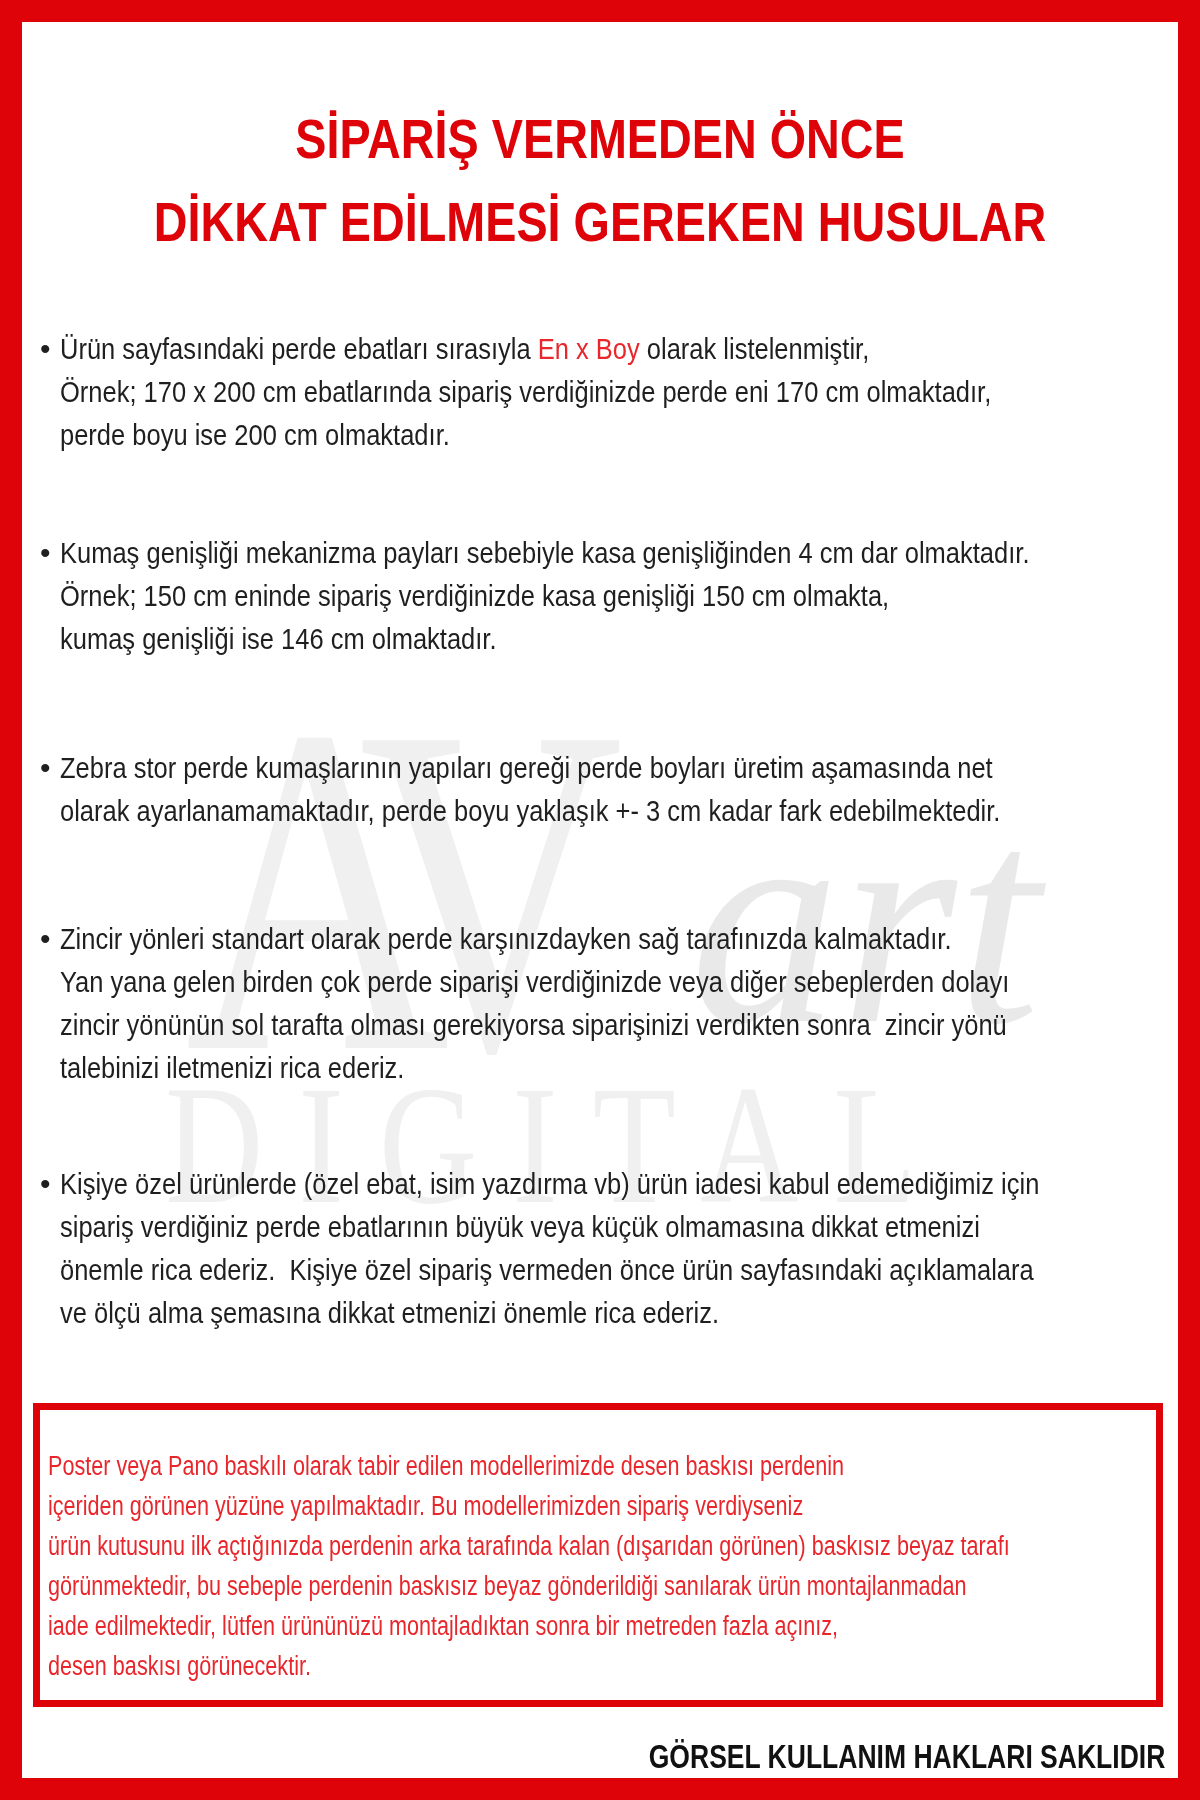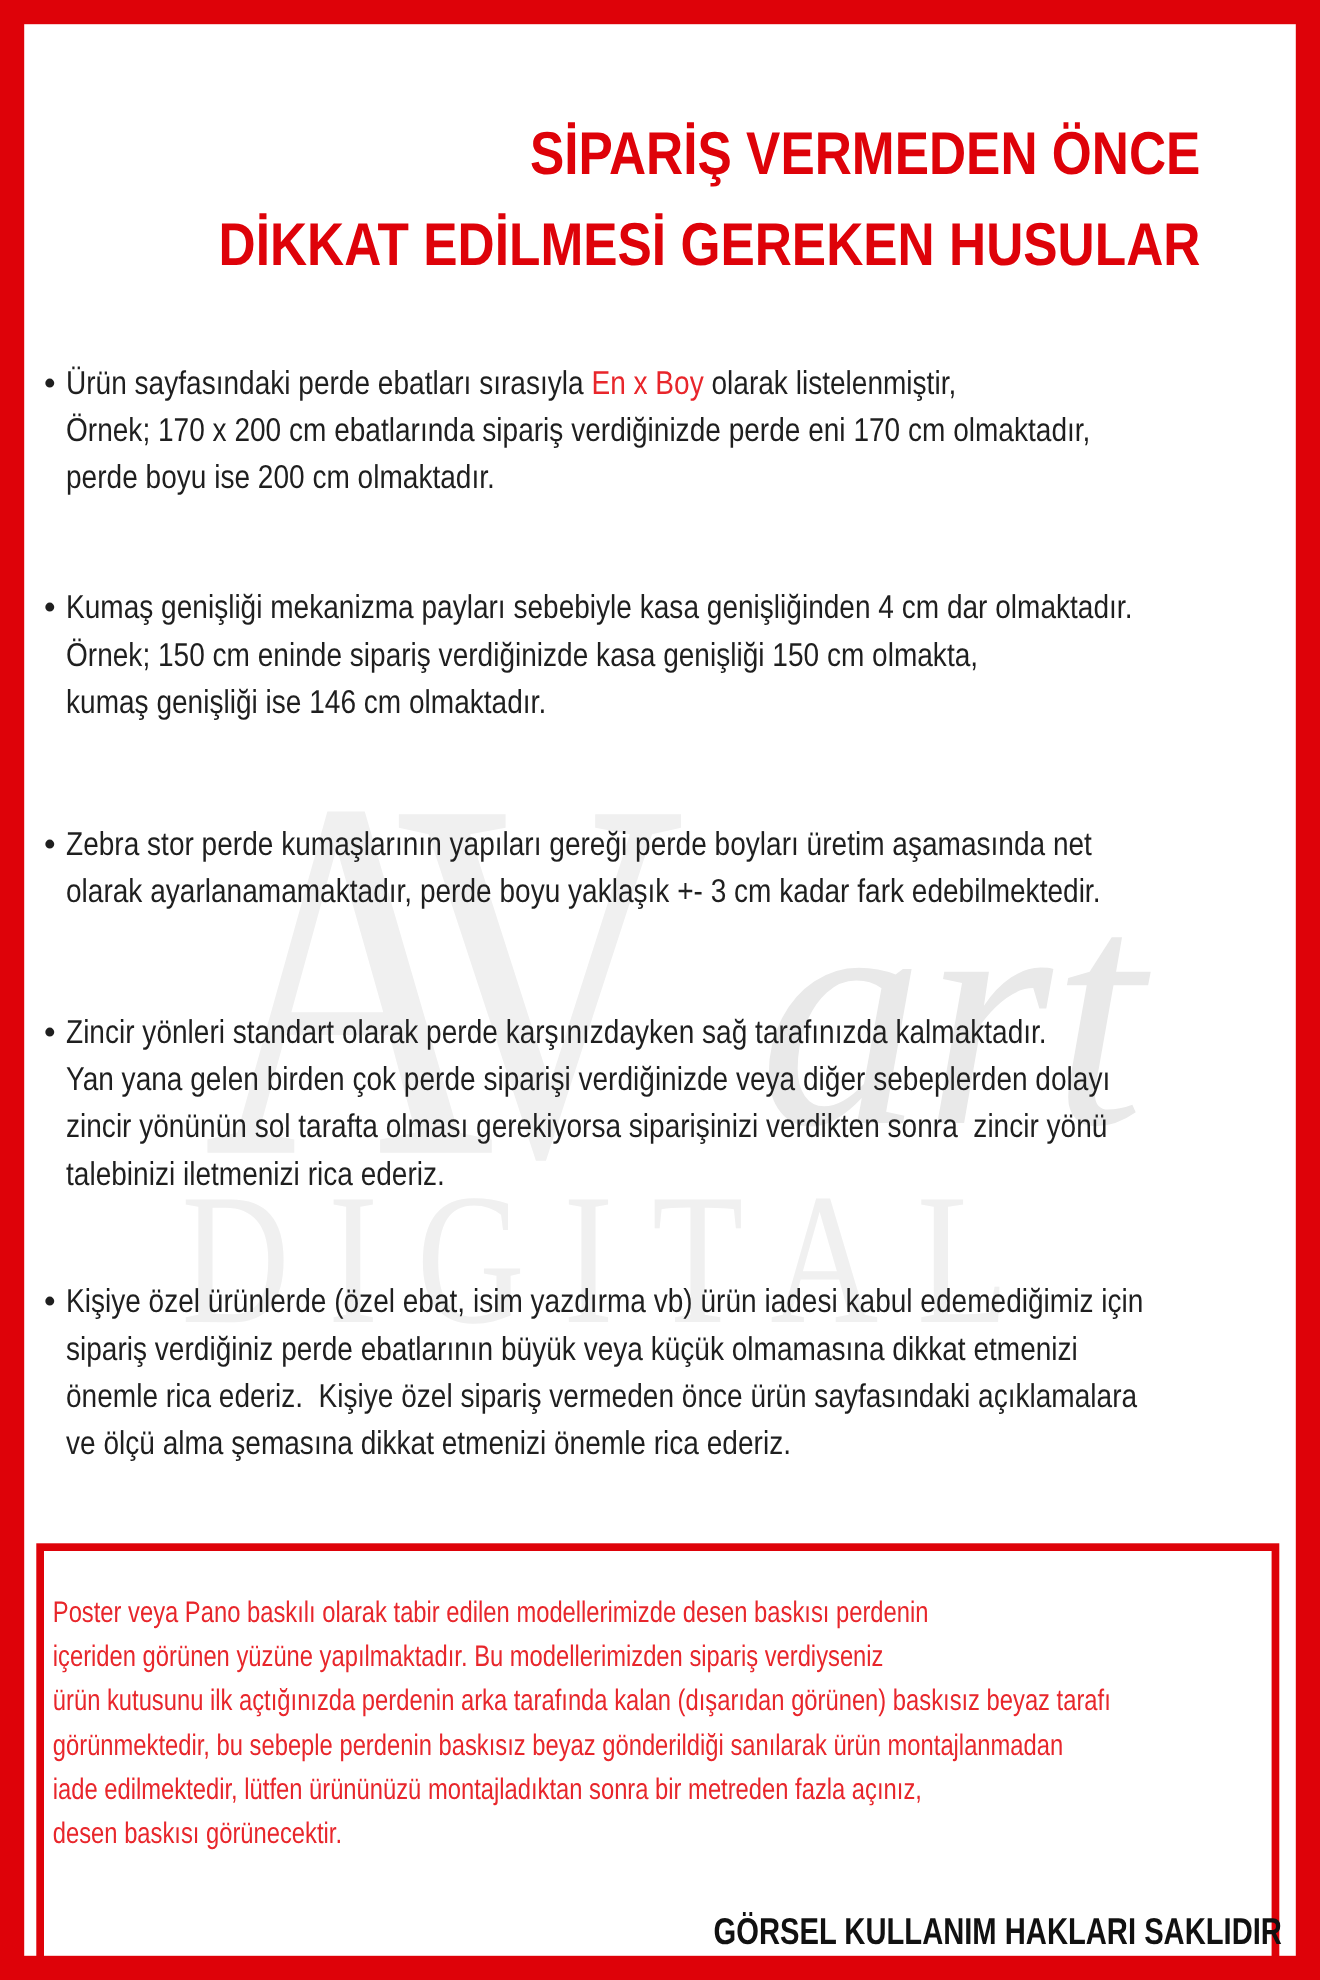--- a/index.html
+++ b/index.html
@@ -50,21 +50,21 @@
     letter-spacing: 44px;
     color: #f0f0f0;
     transform: scaleX(0.8);
     transform-origin: left top;
   }
   
   .title {
     position: absolute;
     left: 22px; right: 22px; top: 98px;
     z-index: 2;
-    text-align: right;
+    text-align: center;
   }
   .title-line {
     display: block;
     font-size: 55px;
     font-weight: bold;
     line-height: 83px;
     color: #de0209;
     white-space: pre;
     transform: scaleX(0.85);
     transform-origin: center;
@@ -88,21 +88,21 @@
     line-height: 43px;
     font-size: 30px;
     white-space: pre;
     transform: scaleX(0.85);
     transform-origin: left center;
   }
   
   .warning {
     position: absolute;
     left: 33px; top: 1403px;
-    width: 1130px; height: 396px;
+    width: 1130px; height: 304px;
     border: 7px solid #de0209;
     box-sizing: border-box;
     padding-top: 36px;
     z-index: 2;
     background: transparent;
   }
   .wline {
     margin-left: 8px;
     height: 40px;
     line-height: 40px;

